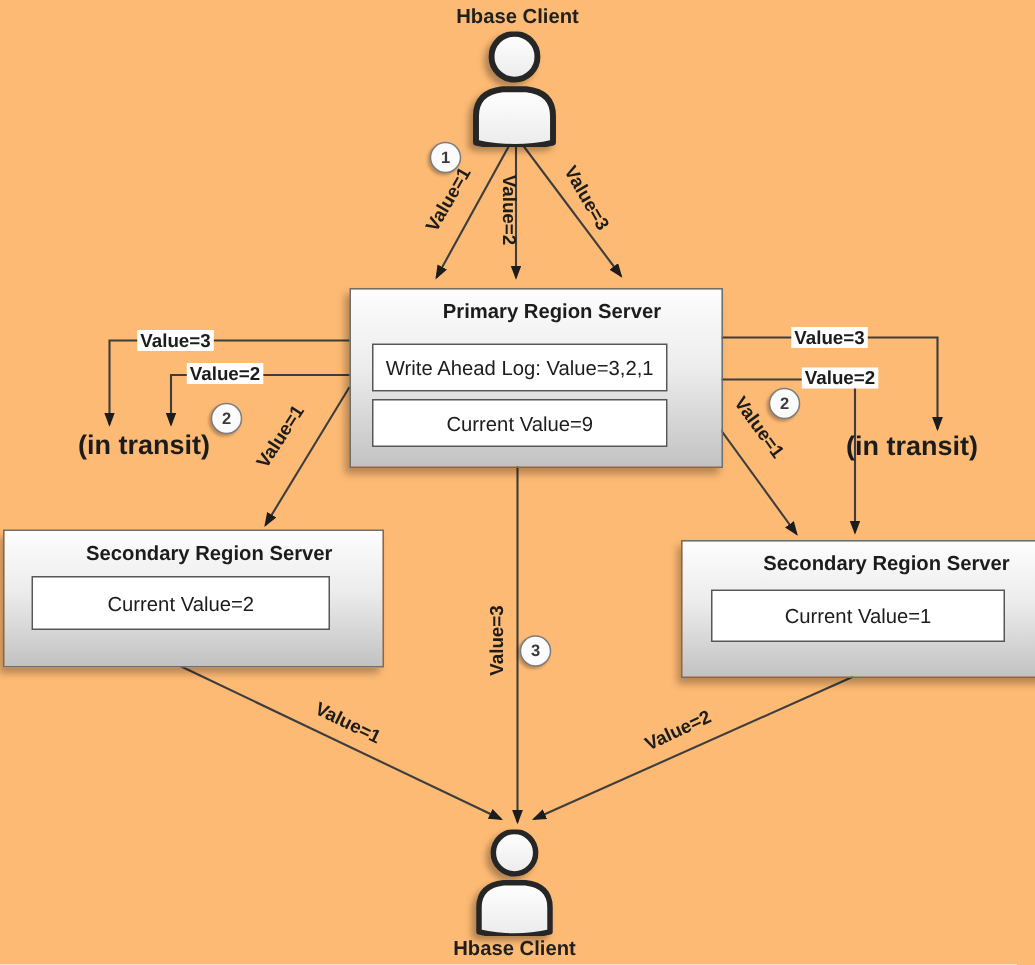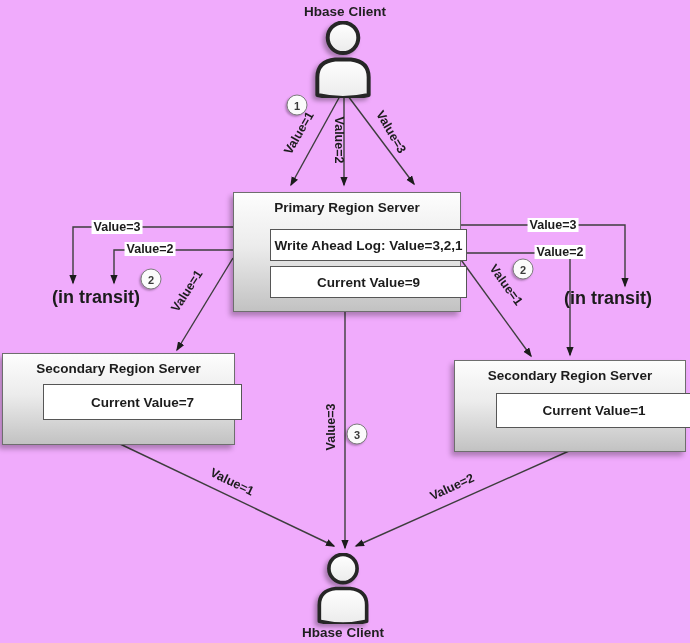--- a/index.html
+++ b/index.html
@@ -1,38 +1,39 @@
 <!DOCTYPE html>
 <html><head>
 <meta charset="utf-8">
 <style>
   html,body{margin:0;padding:0;background:#fff;}
   #canvas{
-    position:relative;width:690px;height:643px;background:#f0abfc;overflow:hidden;
+    position:relative;width:690px;height:643px;background:#fdba74;overflow:hidden;
     font-family:"Liberation Sans", sans-serif;color:#1c1c1c;
   }
   .wires{position:absolute;left:0;top:0;}
   .client-label{
     position:absolute;transform:translate(-50%,-50%);
     font-size:13.5px;font-weight:700;white-space:nowrap;color:#1f1f1f;
   }
   .person{position:absolute;filter:drop-shadow(-3px 3px 2px rgba(0,0,0,.30));}
   .server{
     position:absolute;border:1.4px solid #6e6e6e;
     background:linear-gradient(to bottom,#fdfdfd 0%,#ececec 45%,#c2c2c2 100%);
     box-shadow:-3px 4px 5px rgba(0,0,0,.28);
+    padding-left:21px;
   }
   .server .title{
     text-align:center;font-size:13.5px;font-weight:600;color:#1c1c1c;
     margin-top:7px;white-space:nowrap;
   }
   .inner{
     position:absolute;background:#fff;border:1.4px solid #565656;
     display:flex;align-items:center;justify-content:center;
-    font-size:13.5px;font-weight:700;color:#1c1c1c;white-space:nowrap;margin-left:22px;
+    font-size:13.5px;font-weight:400;color:#1c1c1c;white-space:nowrap;
   }
   .lbl{
     position:absolute;font-size:12.5px;font-weight:600;color:#1c1c1c;
     white-space:nowrap;transform:translate(-50%,-50%) rotate(var(--r,0deg));
   }
   .lbl.bg{background:#fff;padding:0 2px;}
   .transit{font-size:18px;text-align:right;}
   .circ{
     position:absolute;width:19px;height:19px;border-radius:50%;
     border:1.4px solid #7d7d7d;background:#fbfbfb;
@@ -85,21 +86,21 @@
   </svg>
 
   <div class="server" style="left:233px;top:192px;width:226px;height:118px;">
     <div class="title">Primary Region Server</div>
     <div class="inner" style="left:14px;top:36px;width:195px;height:30px;">Write Ahead Log: Value=3,2,1</div>
     <div class="inner" style="left:14px;top:73px;width:195px;height:30px;">Current Value=9</div>
   </div>
 
   <div class="server" style="left:2px;top:353px;width:231px;height:90px;">
     <div class="title">Secondary Region Server</div>
-    <div class="inner" style="left:18px;top:30px;width:197px;height:34px;">Current Value=7</div>
+    <div class="inner" style="left:18px;top:30px;width:197px;height:34px;">Current Value=2</div>
   </div>
 
   <div class="server" style="left:454px;top:360px;width:230px;height:90px;">
     <div class="title">Secondary Region Server</div>
     <div class="inner" style="left:19px;top:32px;width:194px;height:33px;">Current Value=1</div>
   </div>
 
   <svg class="person" style="left:312px;top:553px;" width="62" height="71" viewBox="0 0 66 78">
     <path d="M7 75 L7 57 Q7 41 25 39 L41 39 Q59 41 59 57 L59 75 Q33 81 7 75 Z" fill="url(#pg)" stroke="#262626" stroke-width="4" stroke-linejoin="round"></path>
     <circle cx="33" cy="17" r="15.5" fill="url(#pg)" stroke="#262626" stroke-width="4"></circle>

